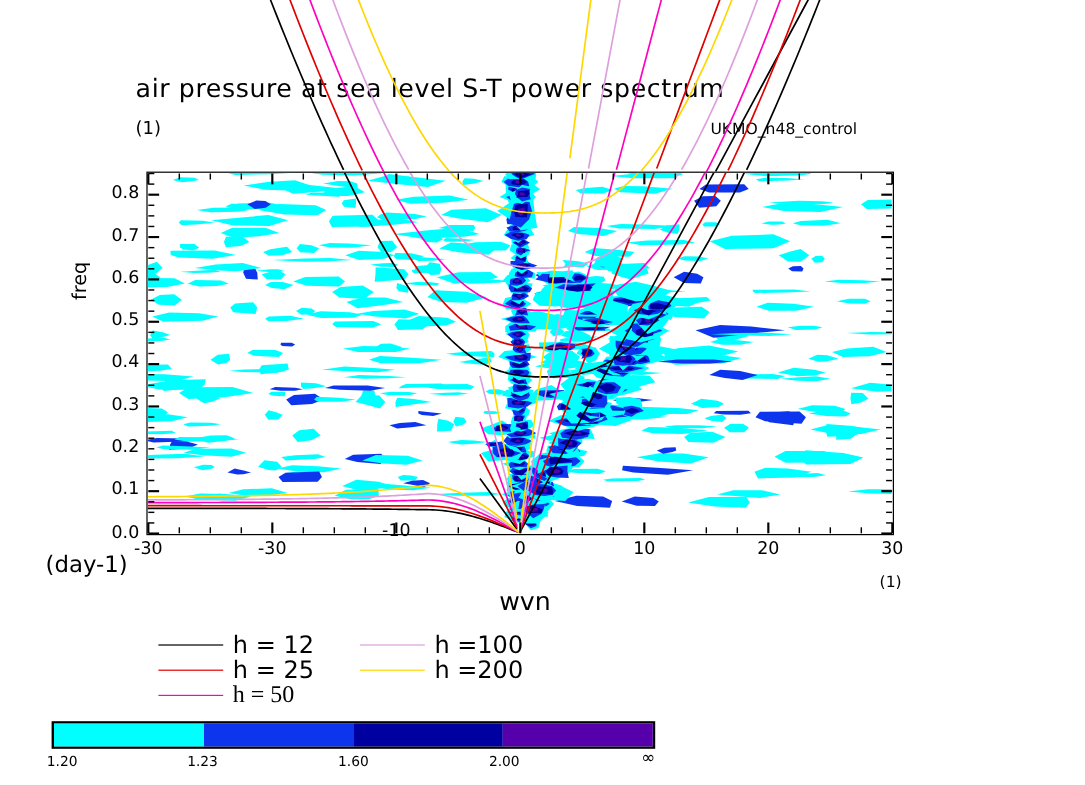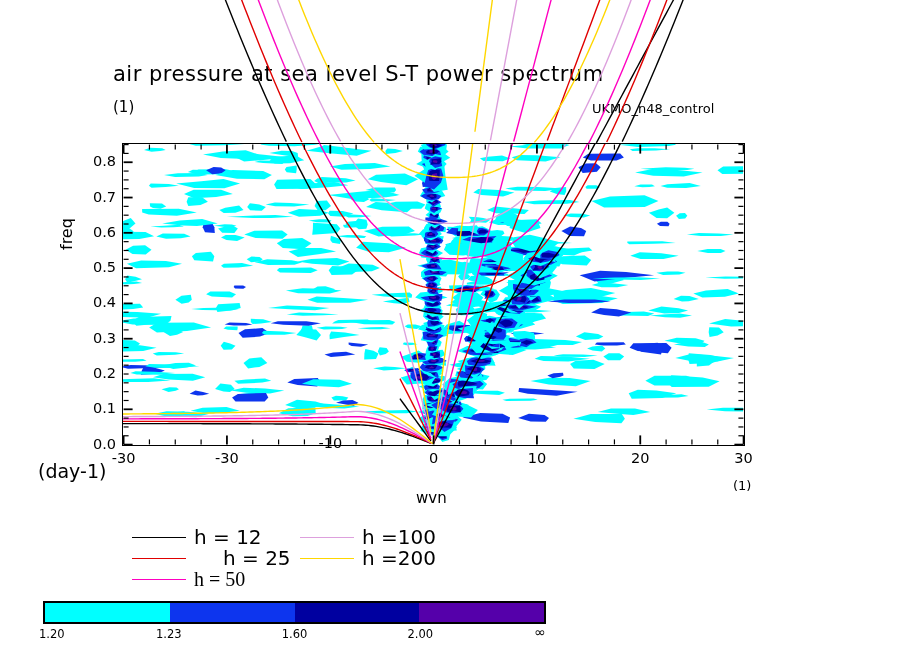--- a/index.html
+++ b/index.html
@@ -16,21 +16,21 @@
 
   
   #plot{left:122px;top:143px;width:623px;height:303px;
         border:1.6px solid #000;box-sizing:border-box;background:#fff;}
   #plot-inner{position:absolute;left:0;top:0;width:100%;height:100%;overflow:hidden;}
 
   
   .tickval{position:absolute;font-size:14.5px;white-space:nowrap;}
   #ylabel{left:57px;top:250px;font-size:16px;
           transform:rotate(-90deg);transform-origin:left top;white-space:nowrap;}
-  #xlabel{left:416px;top:489px;font-size:15px;}
+  #xlabel{left:416px;top:489px;font-size:21px;}
   #xunit{left:38px;top:460px;font-size:19px;white-space:nowrap;}
   #xcorner{left:733px;top:478px;font-size:13px;}
 
   
   #legend{left:132px;top:528px;width:330px;height:62px;}
   .leg-item{position:absolute;height:18px;display:flex;align-items:center;}
   .leg-line{width:54px;height:0;border-top:1.6px solid #000;margin-right:8px;}
   .leg-txt{font-size:20px;white-space:nowrap;}
 
   
@@ -958,21 +958,21 @@
   <div class="abs" id="ylabel">freq</div>
   <div class="abs" id="xlabel">wvn</div>
   <div class="abs" id="xunit">(day-1)</div>
   <div class="abs" id="xcorner">(1)</div>
 
   <div class="abs" id="legend">
       <div class="leg-item" style="left: 0px; top: 0px;">
         <span class="leg-line" style="border-top-color: rgb(0, 0, 0);"></span>
         <span class="leg-txt">h = 12</span>
       </div>
-      <div class="leg-item" style="left: 0px; top: 21px; gap: 29px;">
+      <div class="leg-item" style="left: 0px; top: 21px;">
         <span class="leg-line" style="border-top-color: rgb(224, 0, 0);"></span>
         <span class="leg-txt">h = 25</span>
       </div>
       <div class="leg-item" style="left: 0px; top: 42px; font-family: Liberation Serif, serif;">
         <span class="leg-line" style="border-top-color: rgb(255, 0, 192);"></span>
         <span class="leg-txt">h = 50</span>
       </div>
       <div class="leg-item" style="left: 168px; top: 0px;">
         <span class="leg-line" style="border-top-color: rgb(221, 160, 221);"></span>
         <span class="leg-txt">h =100</span>

